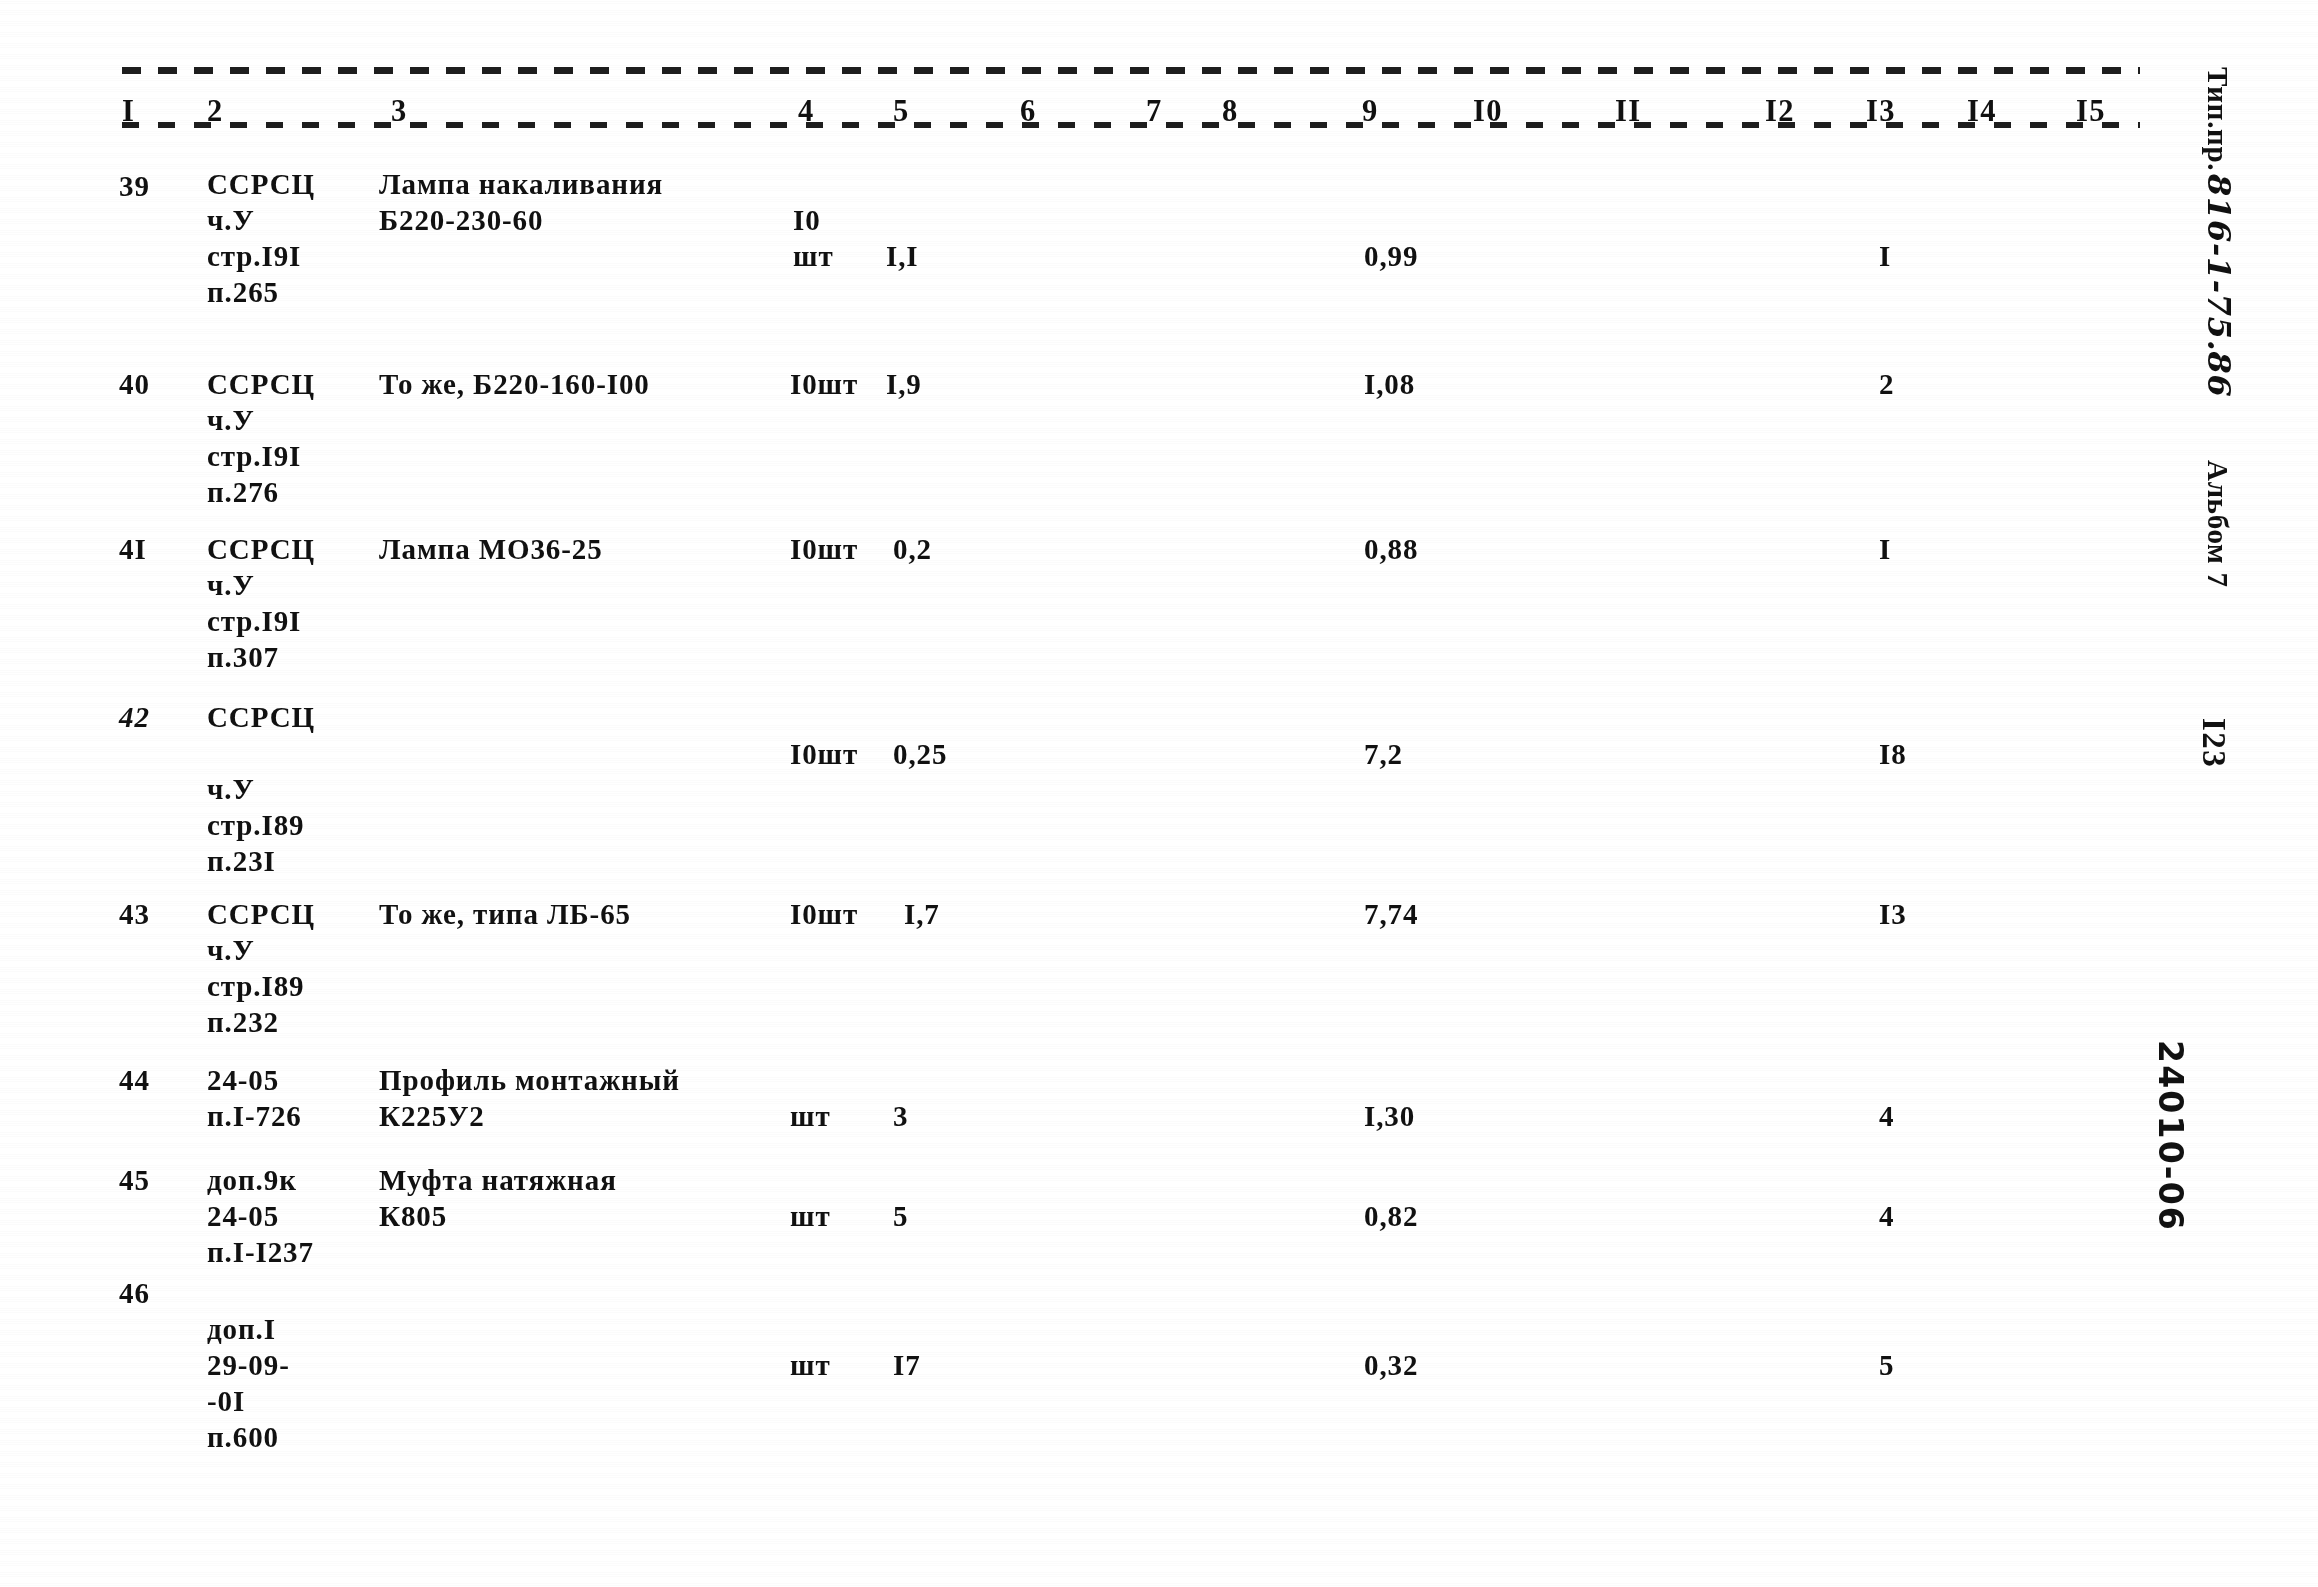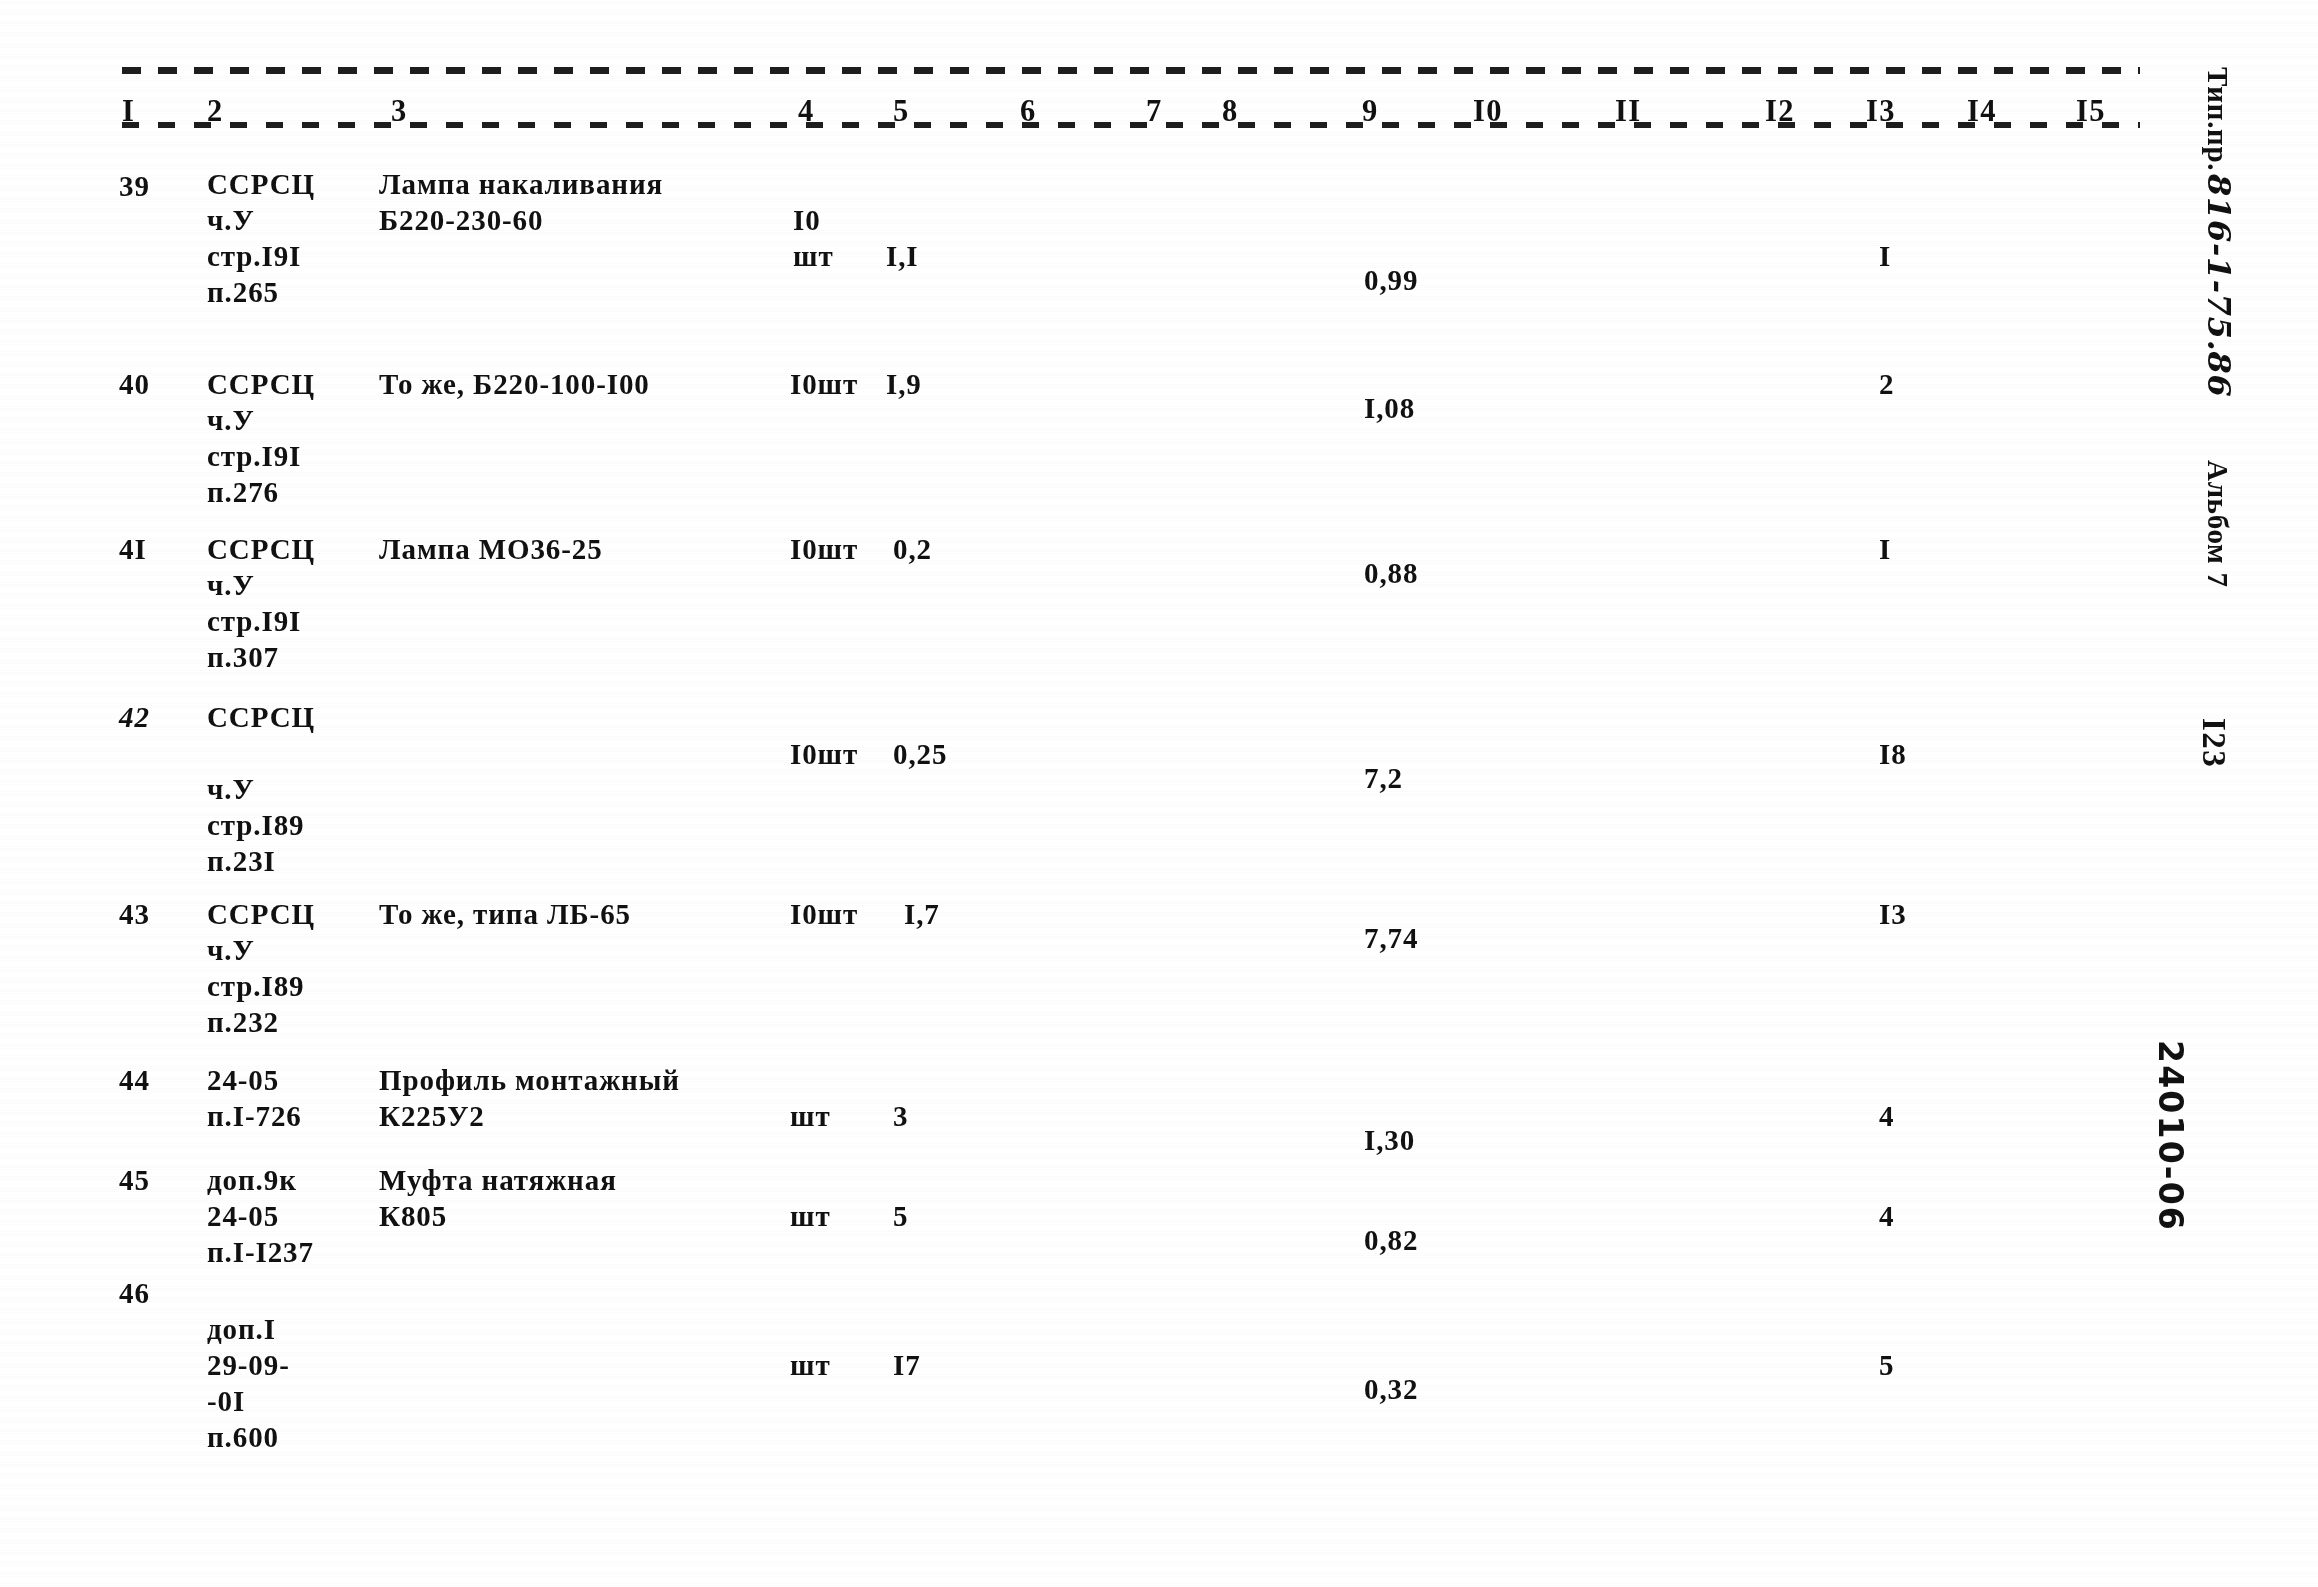--- a/index.html
+++ b/index.html
@@ -37,21 +37,21 @@
   .hdr {
     font-size: 30.5px;
     letter-spacing: 1.5px;
   }
 
   .num    { text-align: left; }
   .ref    { text-align: left; }
   .name   { text-align: left; }
   .unit   { text-align: left; }
   .qty    { text-align: right; }
-  .c9     { text-align: center; margin-top: 24px; }
+  .c9     { text-align: center; }
   .c13    { text-align: left; }
 
   
   .dash-rule {
     position: absolute;
     height: 6.5px;
     background-image: repeating-linear-gradient(
         to right,
         #0d0d0d 0px,
         #0d0d0d 19px,
@@ -148,21 +148,21 @@
 шт</div>
   <div class="cell qty" style="left:886px; top:238px;">I,I</div>
   <div class="cell c9" style="left:1364px; top:238px;">0,99</div>
   <div class="cell c13" style="left:1879px; top:238px;">I</div>
 
   <div class="cell num" style="left:119px; top:366px;">40</div>
   <div class="cell ref" style="left:207px; top:366px;">ССРСЦ
 ч.У
 стр.I9I
 п.276</div>
-  <div class="cell name" style="left:379px; top:366px;">То же, Б220-100-I00</div>
+  <div class="cell name" style="left:379px; top:366px;">То же, Б220-160-I00</div>
   <div class="cell unit" style="left:790px; top:366px;">I0шт</div>
   <div class="cell qty" style="left:886px; top:366px;">I,9</div>
   <div class="cell c9" style="left:1364px; top:366px;">I,08</div>
   <div class="cell c13" style="left:1879px; top:366px;">2</div>
 
   <div class="cell num" style="left:119px; top:531px;">4I</div>
   <div class="cell ref" style="left:207px; top:531px;">ССРСЦ
 ч.У
 стр.I9I
 п.307</div>

